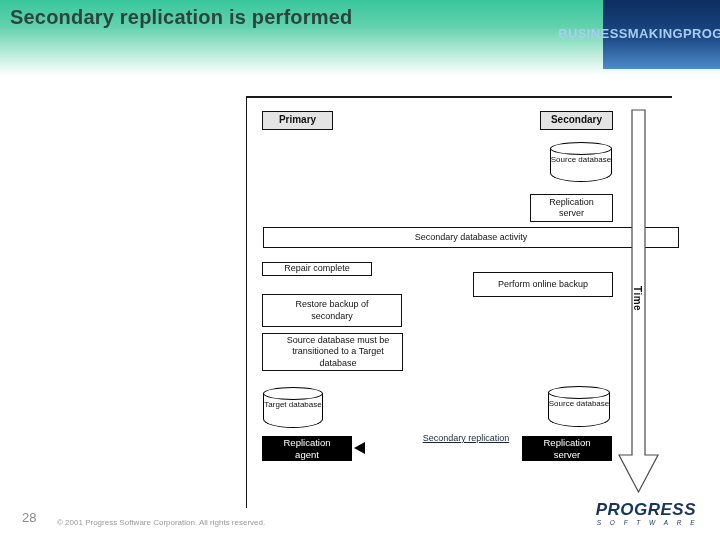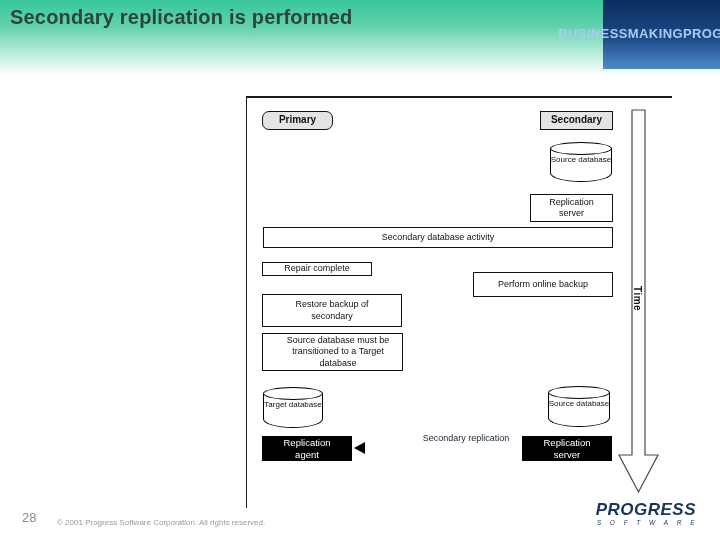--- a/index.html
+++ b/index.html
@@ -84,38 +84,38 @@
     <div>BUSINESS</div>
     <div>MAKING</div>
     <div><span>PROGRESS</span><span class="tm">™</span></div>
   </div>
 </div>
 
 <div class="diagram">
   <div class="frame-top"></div>
   <div class="frame-left"></div>
 
-  <div class="dbox lane" style="left:16px;top:15px;width:71px;height:19px;border-radius:7px;">
+  <div class="dbox lane" style="left:16px;top:15px;width:71px;height:19px;">
       <span>Primary</span>
     </div>
   <div class="dbox lane" style="left:294px;top:15px;width:73px;height:19px;">
       <span>Secondary</span>
     </div>
 
   <div class="cylinder" style="left:304px;top:46px;width:62px;height:40px;">
     <div class="cyl-top"></div>
     <div class="cyl-body"></div>
     <div class="cyl-label">Source database</div>
   </div>
 
   <div class="dbox wrap-narrow" style="left:284px;top:98px;width:83px;height:28px;">
       <span>Replication server</span>
     </div>
 
-  <div class="dbox" style="left:17px;top:131px;width:350px;height:21px;">
+  <div class="dbox" style="left:17px;top:131px;width:416px;height:21px;">
       <span>Secondary database activity</span>
     </div>
 
   <div class="dbox" style="left:16px;top:166px;width:110px;height:14px;">
       <span>Repair complete</span>
     </div>
 
   <div class="dbox" style="left:227px;top:176px;width:140px;height:25px;">
       <span>Perform online backup</span>
     </div>
@@ -139,21 +139,21 @@
     <div class="cyl-body"></div>
     <div class="cyl-label">Source database</div>
   </div>
 
   <div class="black-box wrap-narrow" style="left:16px;top:340px;width:90px;height:25px;">
       <span>Replication agent</span>
     </div>
 
   <div class="tri-left" style="left:108px;top:346px;"></div>
 
-  <div class="flow-label" style="left:150px;top:337px;width:140px;">Secondary replication</div>
+  <div class="flow-label" style="left:150px;top:337px;width:140px;text-decoration:underline;">Secondary replication</div>
 
   <div class="black-box wrap-narrow" style="left:276px;top:340px;width:90px;height:25px;">
       <span>Replication server</span>
     </div>
 
 
   <svg style="position:absolute;left:370px;top:12px;" width="46" height="388" viewBox="0 0 46 388">
     <polygon points="16,2 29,2 29,347 42,347 22.5,384 3,347 16,347" fill="#ffffff" stroke="#4a4a4a" stroke-width="1.2"></polygon>
   </svg>
   <div class="time-label" style="left:386px;top:190px;">Time</div>

